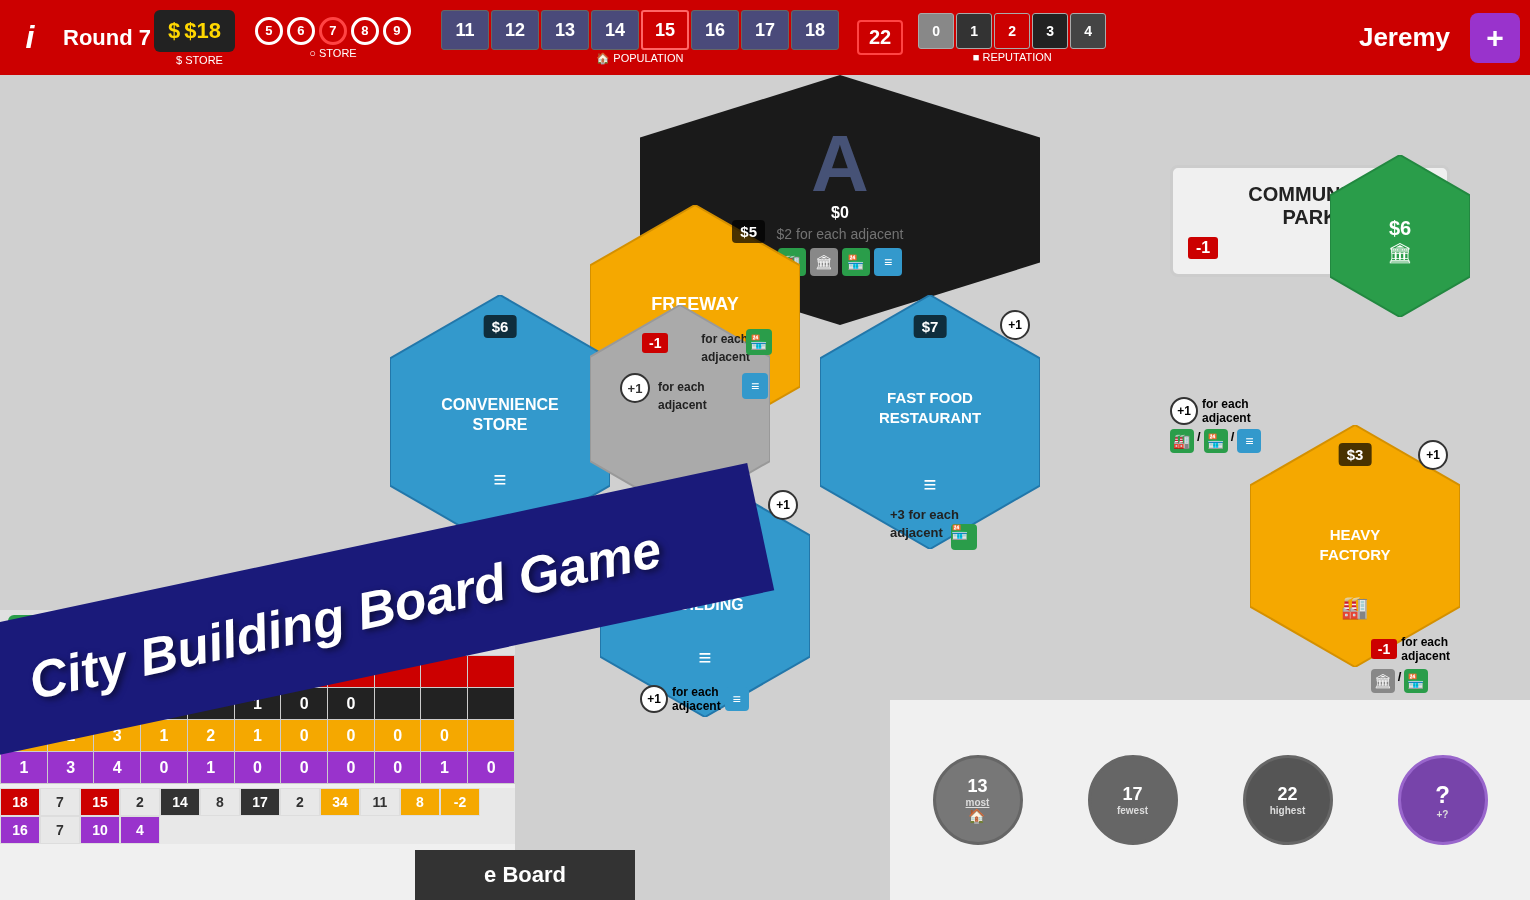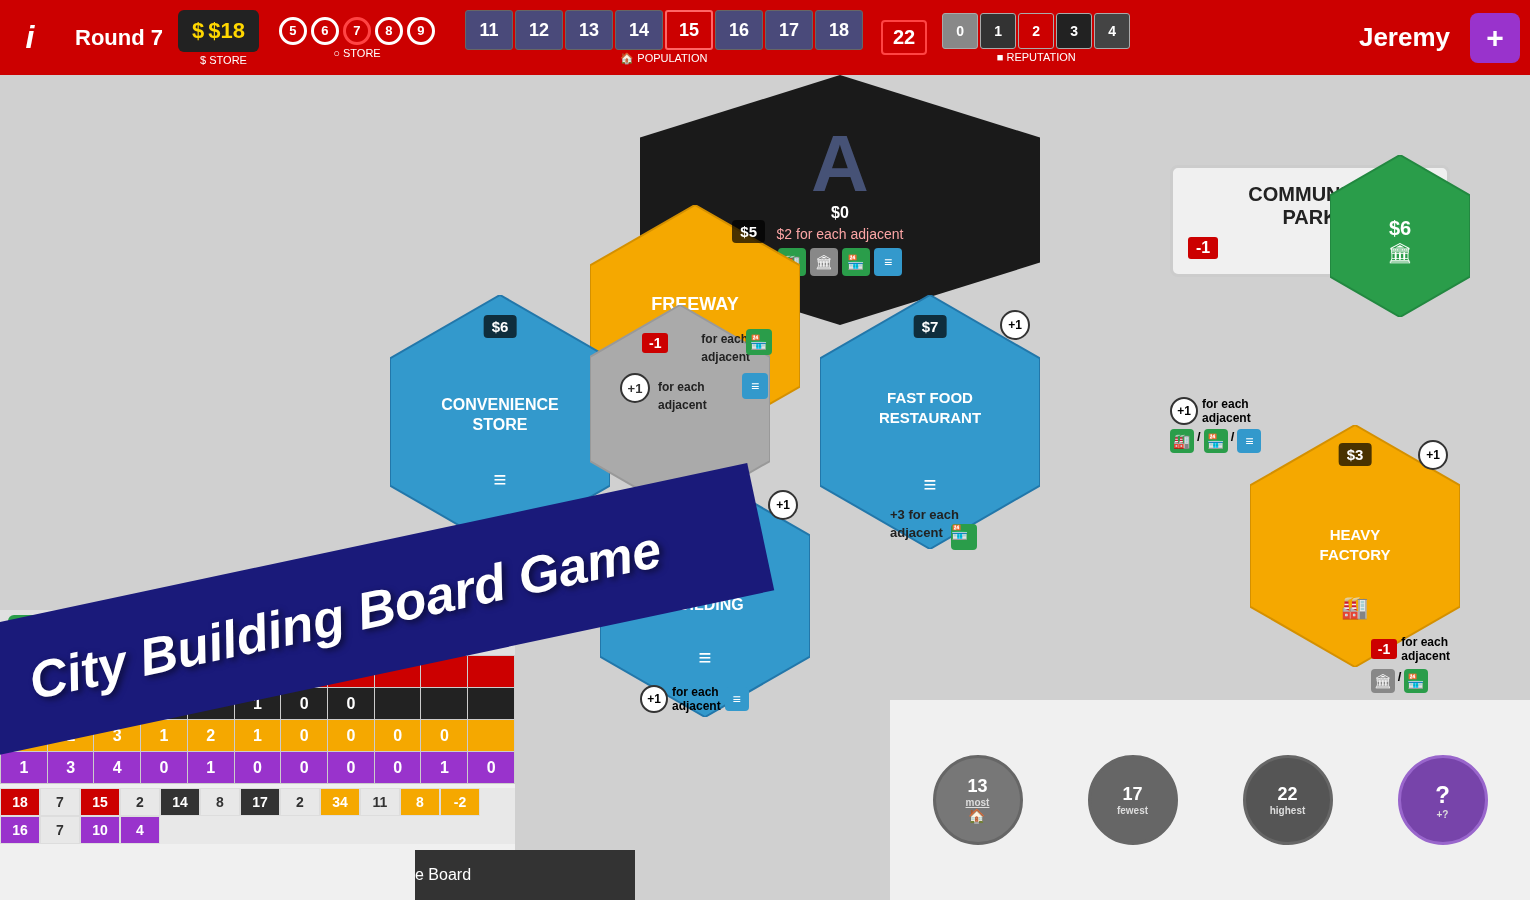--- a/index.html
+++ b/index.html
@@ -35,21 +35,21 @@
       font-weight: bold;
       color: white;
       cursor: pointer;
       font-style: italic;
     }
 
     .round-label {
       color: white;
       font-size: 22px;
       font-weight: bold;
-      margin: 0 15px;
+      margin: 0 3px;
       white-space: nowrap;
     }
 
     .cash-box {
       background: #222;
       color: #FFD700;
       font-size: 22px;
       font-weight: bold;
       padding: 8px 14px;
       border-radius: 6px;
@@ -391,21 +391,21 @@
   <div class="add-btn">+</div>
 </div>
 
 <div class="game-area">
 
   <div style="position:absolute;top:0;left:0;right:0;bottom:0;background:#d0d0d0;"></div>
 
   <div style="position:absolute;top:0;left:640px;width:400px;height:250px;background:#1a1a1a;clip-path:polygon(50% 0%,100% 25%,100% 75%,50% 100%,0% 75%,0% 25%);display:flex;flex-direction:column;align-items:center;justify-content:center;">
     <div style="font-size:80px;color:rgba(100,120,180,0.6);font-weight:bold;line-height:1;">A</div>
     <div style="color:white;font-size:16px;font-weight:bold;margin-bottom:4px;">$0</div>
-    <div style="color:#fca5a5;font-size:14px;text-align:center;">$2 for each adjacent</div>
+    <div style="color:#737373;font-size:14px;text-align:center;">$2 for each adjacent</div>
 
     <div style="display:flex;gap:4px;margin-top:6px;">
       <div class="icon-small icon-green">🏭</div>
       <div class="icon-small icon-gray">🏛</div>
       <div class="icon-small icon-green">🏪</div>
       <div class="icon-small icon-blue">≡</div>
     </div>
   </div>
 
   <div style="position:absolute;top:130px;left:590px;">
@@ -629,21 +629,21 @@
       <div class="summary-cell colored-yellow">8</div>
       <div class="summary-cell colored-yellow">-2</div>
       <div class="summary-cell colored-purple">16</div>
       <div class="summary-cell">7</div>
       <div class="summary-cell colored-purple">10</div>
       <div class="summary-cell colored-purple">4</div>
     </div>
 
   </div>
 
-  <div style="position:absolute;bottom:0;left:415px;width:220px;height:50px;background:#333;color:white;font-size:16px;font-weight:normal;display:flex;align-items:center;justify-content:flex-start;z-index:55;cursor:pointer;">
+  <div style="position:absolute;bottom:0;left:415px;width:220px;height:50px;background:#333;color:white;font-size:22px;font-weight:bold;display:flex;align-items:center;justify-content:center;z-index:55;cursor:pointer;">
     <span>e Board</span>
   </div>
 
   <div style="position:absolute;bottom:0;right:0;width:640px;height:200px;background:#f0f0f0;display:flex;align-items:center;justify-content:space-around;padding:10px;z-index:50;">
 
     <div class="stat-circle" style="background:#777;">
       <div style="font-size:18px;font-weight:bold;color:white;">13</div>
       <div style="font-size:10px;color:#ddd;text-decoration:underline;">most</div>
       <div style="font-size:14px;">🏠</div>
     </div>

